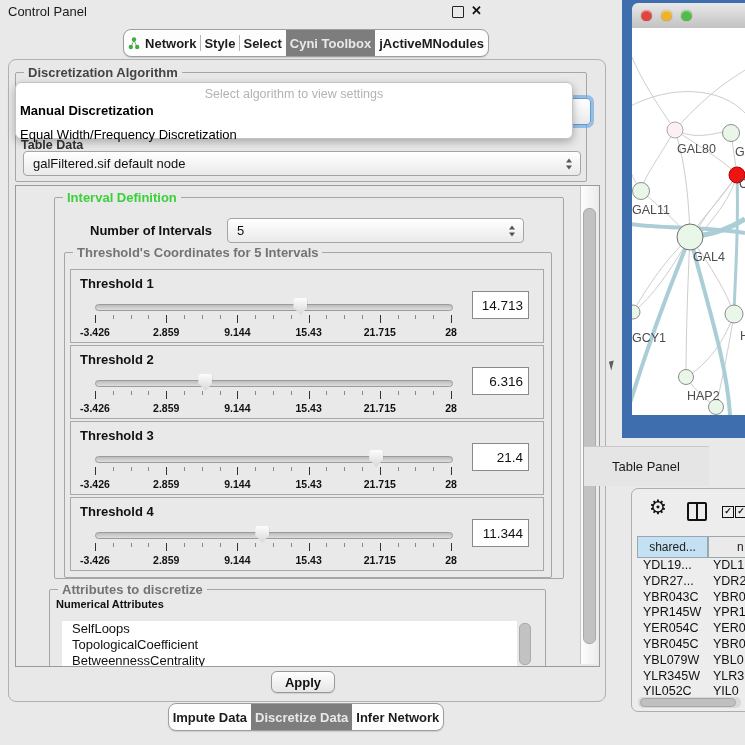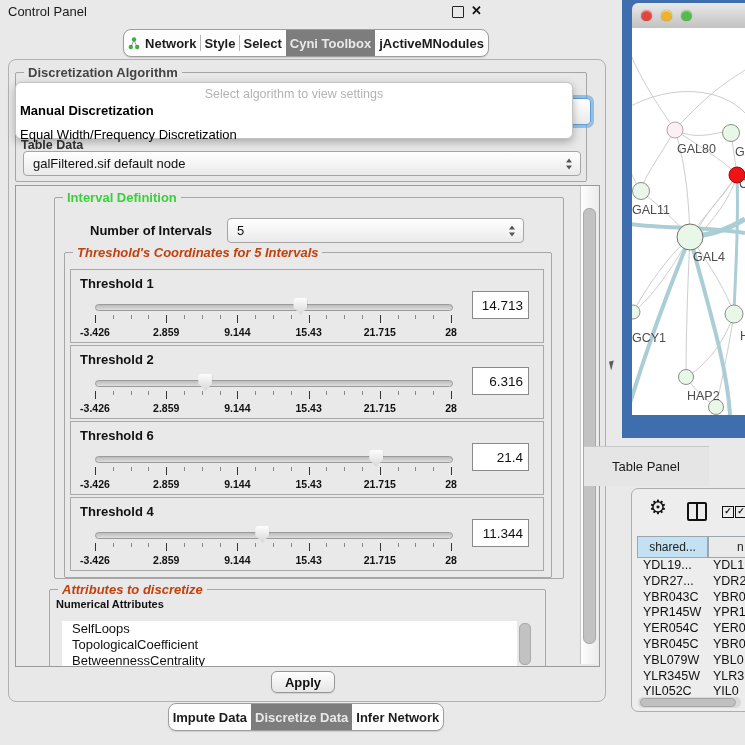--- a/index.html
+++ b/index.html
@@ -24,21 +24,21 @@
   .net-ico{width:12px;height:13px;display:inline-block;}
 
   
   .content-frame{left:8px;top:59px;width:596px;height:641px;background:#e8e8e8;
                  border:1px solid #b1b1b1;border-radius:8px;}
 
   .groupbox{border:1px solid #a6a6a6;border-radius:2px;}
   .group-title{position:absolute;top:-8px;left:8px;background:#e8e8e8;padding:0 4px;
                font-size:13px;font-weight:600;color:#444;}
   .group-title.green{color:#3bd03b;font-weight:600;}
-  .group-title.blue{color:#c2410c;font-weight:600;font-style:italic;}
+  .group-title.blue{color:#737373;font-weight:600;}
 
   .combo{position:absolute;background:linear-gradient(#ffffff,#eaeaea);border:1px solid #a5a5a5;
          border-radius:4px;font-size:13px;color:#111;}
   .combo .cval{position:absolute;left:9px;top:4px;white-space:nowrap;}
   .stepper{position:absolute;right:7px;top:50%;transform:translateY(-50%);width:7px;height:11px;}
   .stepper::before{content:"";position:absolute;left:0;top:0;border-left:3.5px solid transparent;
       border-right:3.5px solid transparent;border-bottom:4px solid #555;}
   .stepper::after{content:"";position:absolute;left:0;bottom:0;border-left:3.5px solid transparent;
       border-right:3.5px solid transparent;border-top:4px solid #555;}
   .combo.focused{box-shadow:0 0 0 3px rgba(106,168,224,.65);border-color:#5d9ed6;}
@@ -257,21 +257,21 @@
                   <span class="ticklabel" style="left: 40%;">9.144</span>
                   <span class="ticklabel" style="left: 60%;">15.43</span>
                   <span class="ticklabel" style="left: 80%;">21.715</span>
                   <span class="ticklabel" style="left: 100%;">28</span>
                 </div>
                 <div class="thumb" style="left: calc(30.9998% - 7px);"></div>
               </div>
               <input class="thr-value" readonly="" value="6.316" style="">
             </div>
             <div class="thr-box" style="top: 168px;">
-              <div class="thr-label">Threshold 6</div>
+              <div class="thr-label">Threshold 3</div>
               <div class="thr-slider">
                 <div class="track"></div>
                 <div class="ticks">
                   <div class="tick major" style="left: 0%;"></div>
                   <div class="tick" style="left: 5%;"></div>
                   <div class="tick" style="left: 10%;"></div>
                   <div class="tick" style="left: 15%;"></div>
                   <div class="tick major" style="left: 20%;"></div>
                   <div class="tick" style="left: 25%;"></div>
                   <div class="tick" style="left: 30%;"></div>

